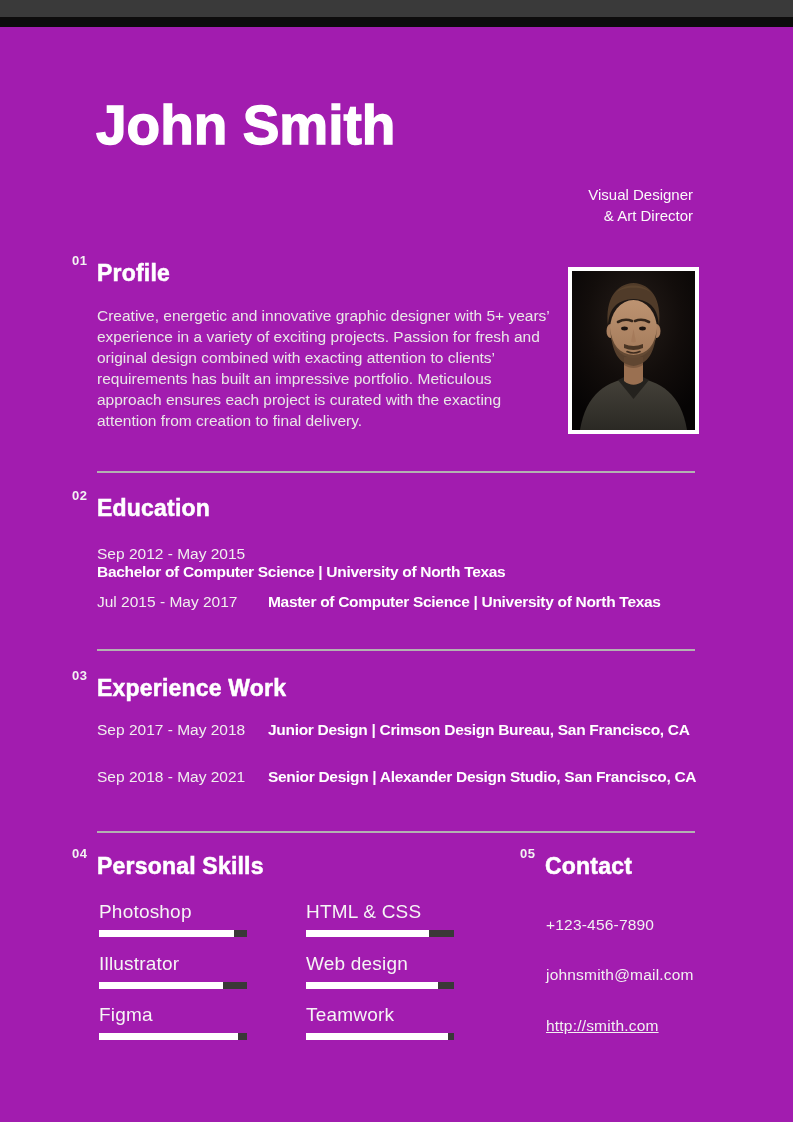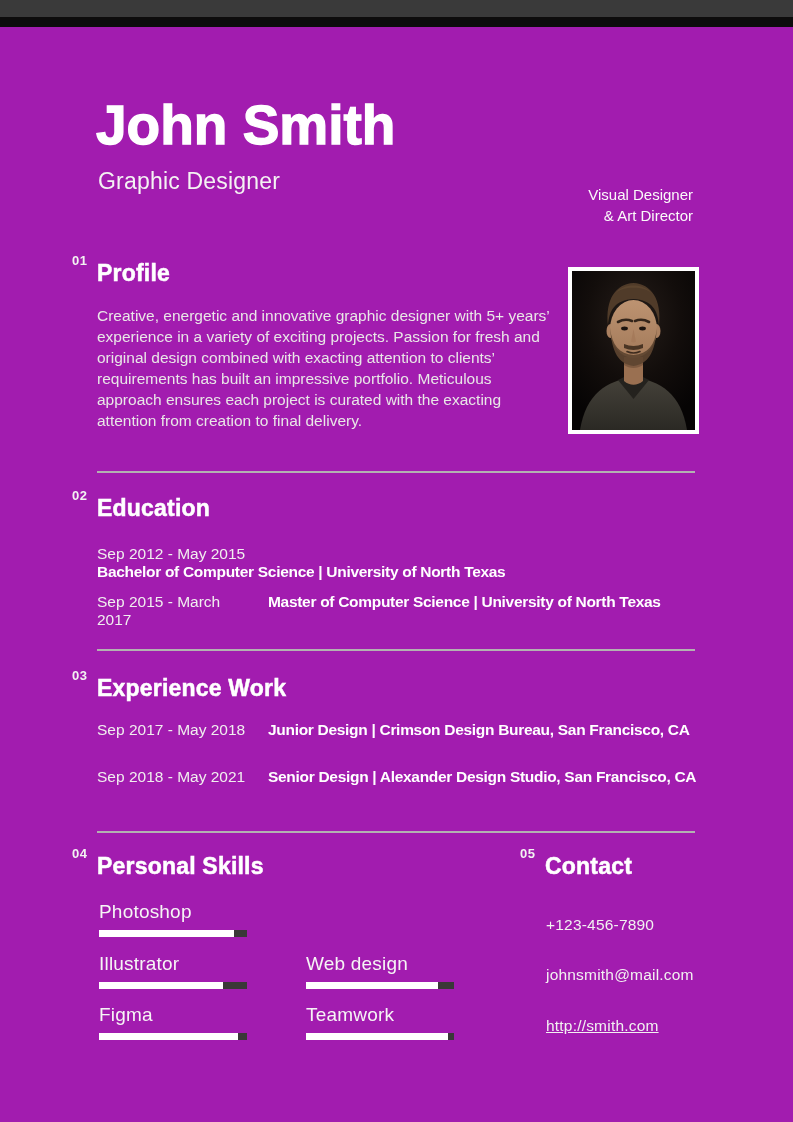--- a/index.html
+++ b/index.html
@@ -80,21 +80,20 @@
   #contact-1 { top:949px; }
   #contact-2 { top:1000px;text-decoration:underline; }
 </style>
 </head>
 <body>
 
 <div id="page">
   <div class="edge-bar top"></div>
 
   <div class="name">John Smith</div>
-  <div class="subtitle">Graphic Designer</div>
   <div class="tagline">
     <div>Visual Designer</div>
     <div>&amp; Art Director</div>
   </div>
 
   <div class="sec-head" id="profile-head">
     <span class="sec-num">01</span>
     <span>Profile</span>
   </div>
   <div class="profile-text">Creative, energetic and innovative graphic designer with 5+ years’ experience in a variety of exciting projects. Passion for fresh and original design combined with exacting attention to clients’ requirements has built an impressive portfolio. Meticulous approach ensures each project is curated with the exacting attention from creation to final delivery.</div>
@@ -150,21 +149,21 @@
 
   <div class="sec-head" id="edu-head">
     <span class="sec-num">02</span>
     <span>Education</span>
   </div>
   <div class="entry-row" id="edu-row-0">
     <span class="date">Sep 2012 - May 2015</span>
     <span class="details">Bachelor of Computer Science | University of North Texas</span>
   </div>
   <div class="entry-row" id="edu-row-1">
-    <span class="date">Sep 2015 - March 2017</span>
+    <span class="date">Jul 2015 - May 2017</span>
     <span class="details">Master of Computer Science | University of North Texas</span>
   </div>
 
   <div class="divider" id="divider-2"></div>
 
   <div class="sec-head" id="exp-head">
     <span class="sec-num">03</span>
     <span>Experience Work</span>
   </div>
   <div class="entry-row" id="exp-row-0">
@@ -194,20 +193,26 @@
     <div class="track">
       <div class="fill" style="width: 84%;"></div>
     </div>
   </div>
   <div class="skill c0 r2">
     <div class="slabel">Figma</div>
     <div class="track">
       <div class="fill" style="width: 94%;"></div>
     </div>
   </div>
+  <div class="skill c1 r0">
+    <div class="slabel">HTML &amp; CSS</div>
+    <div class="track">
+      <div class="fill" style="width: 83%;"></div>
+    </div>
+  </div>
   <div class="skill c1 r1">
     <div class="slabel">Web design</div>
     <div class="track">
       <div class="fill" style="width: 89%;"></div>
     </div>
   </div>
   <div class="skill c1 r2">
     <div class="slabel">Teamwork</div>
     <div class="track">
       <div class="fill" style="width: 96%;"></div>

